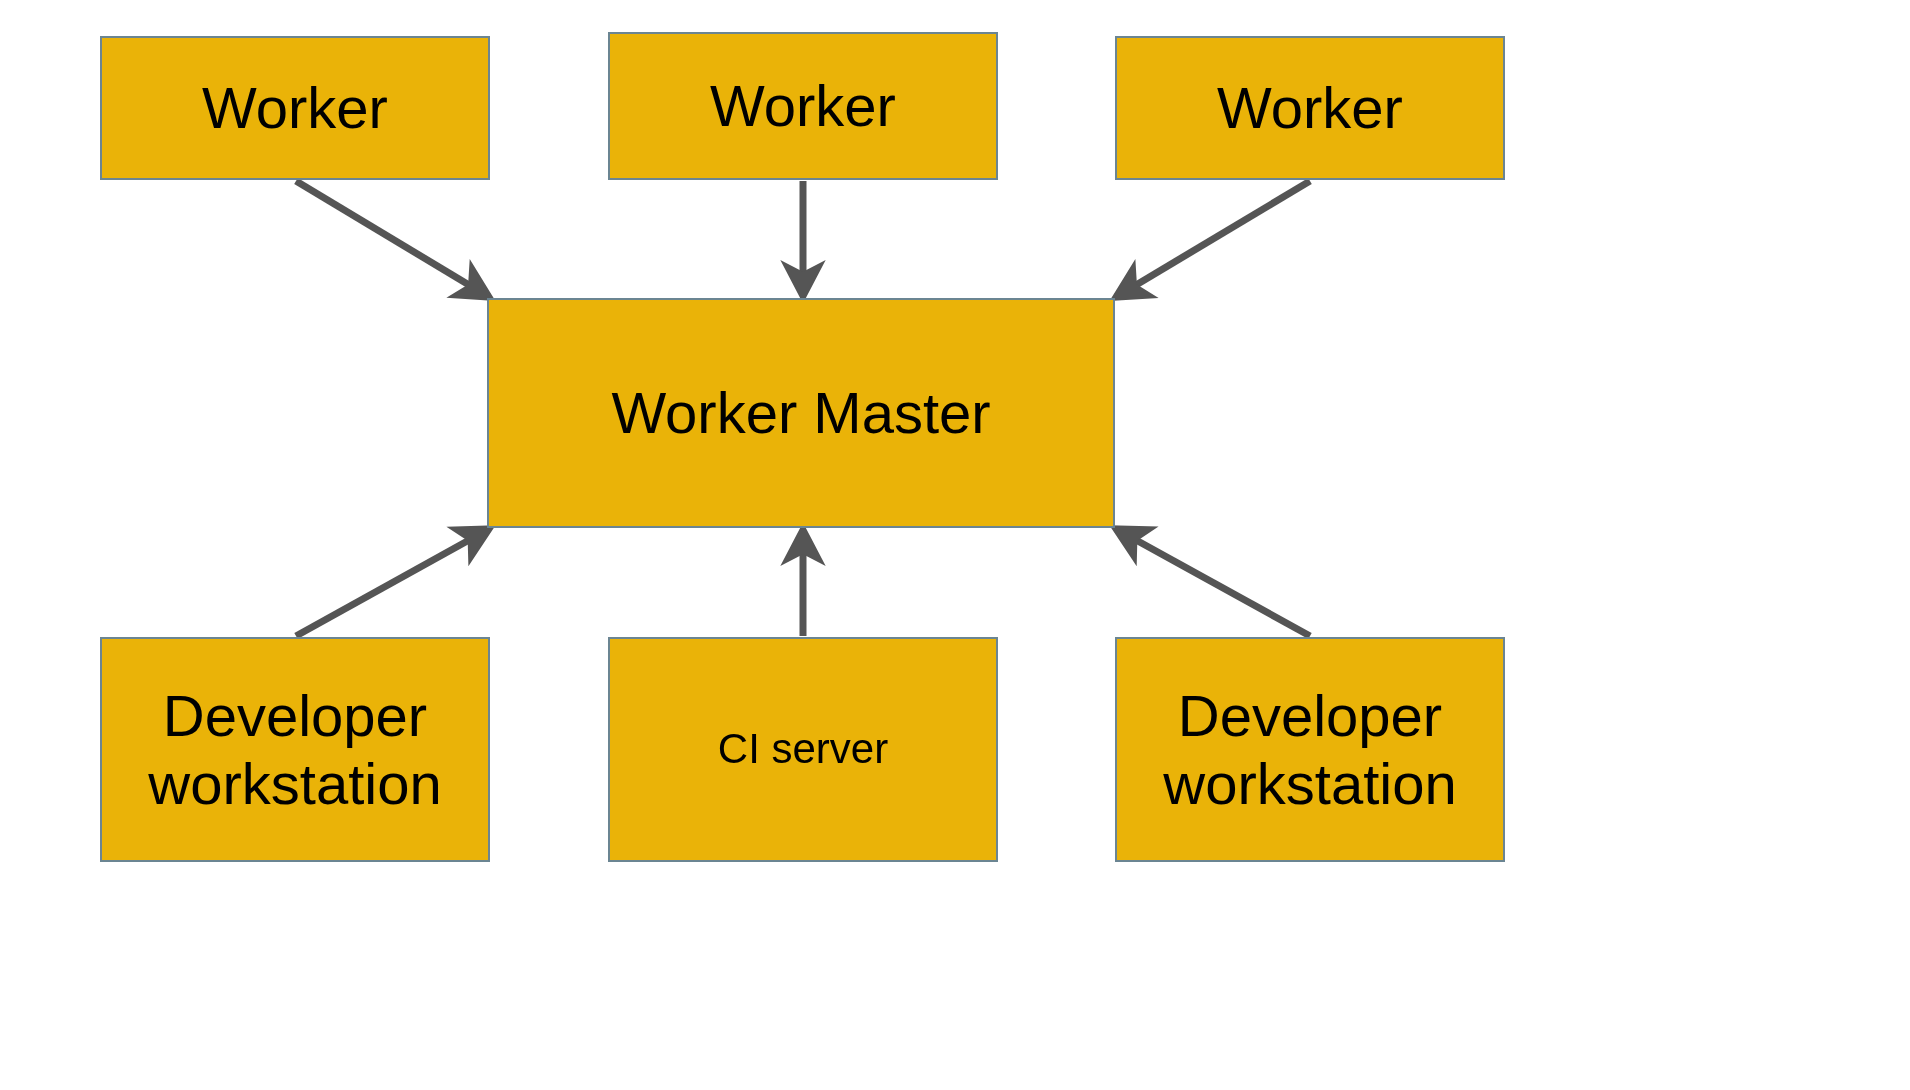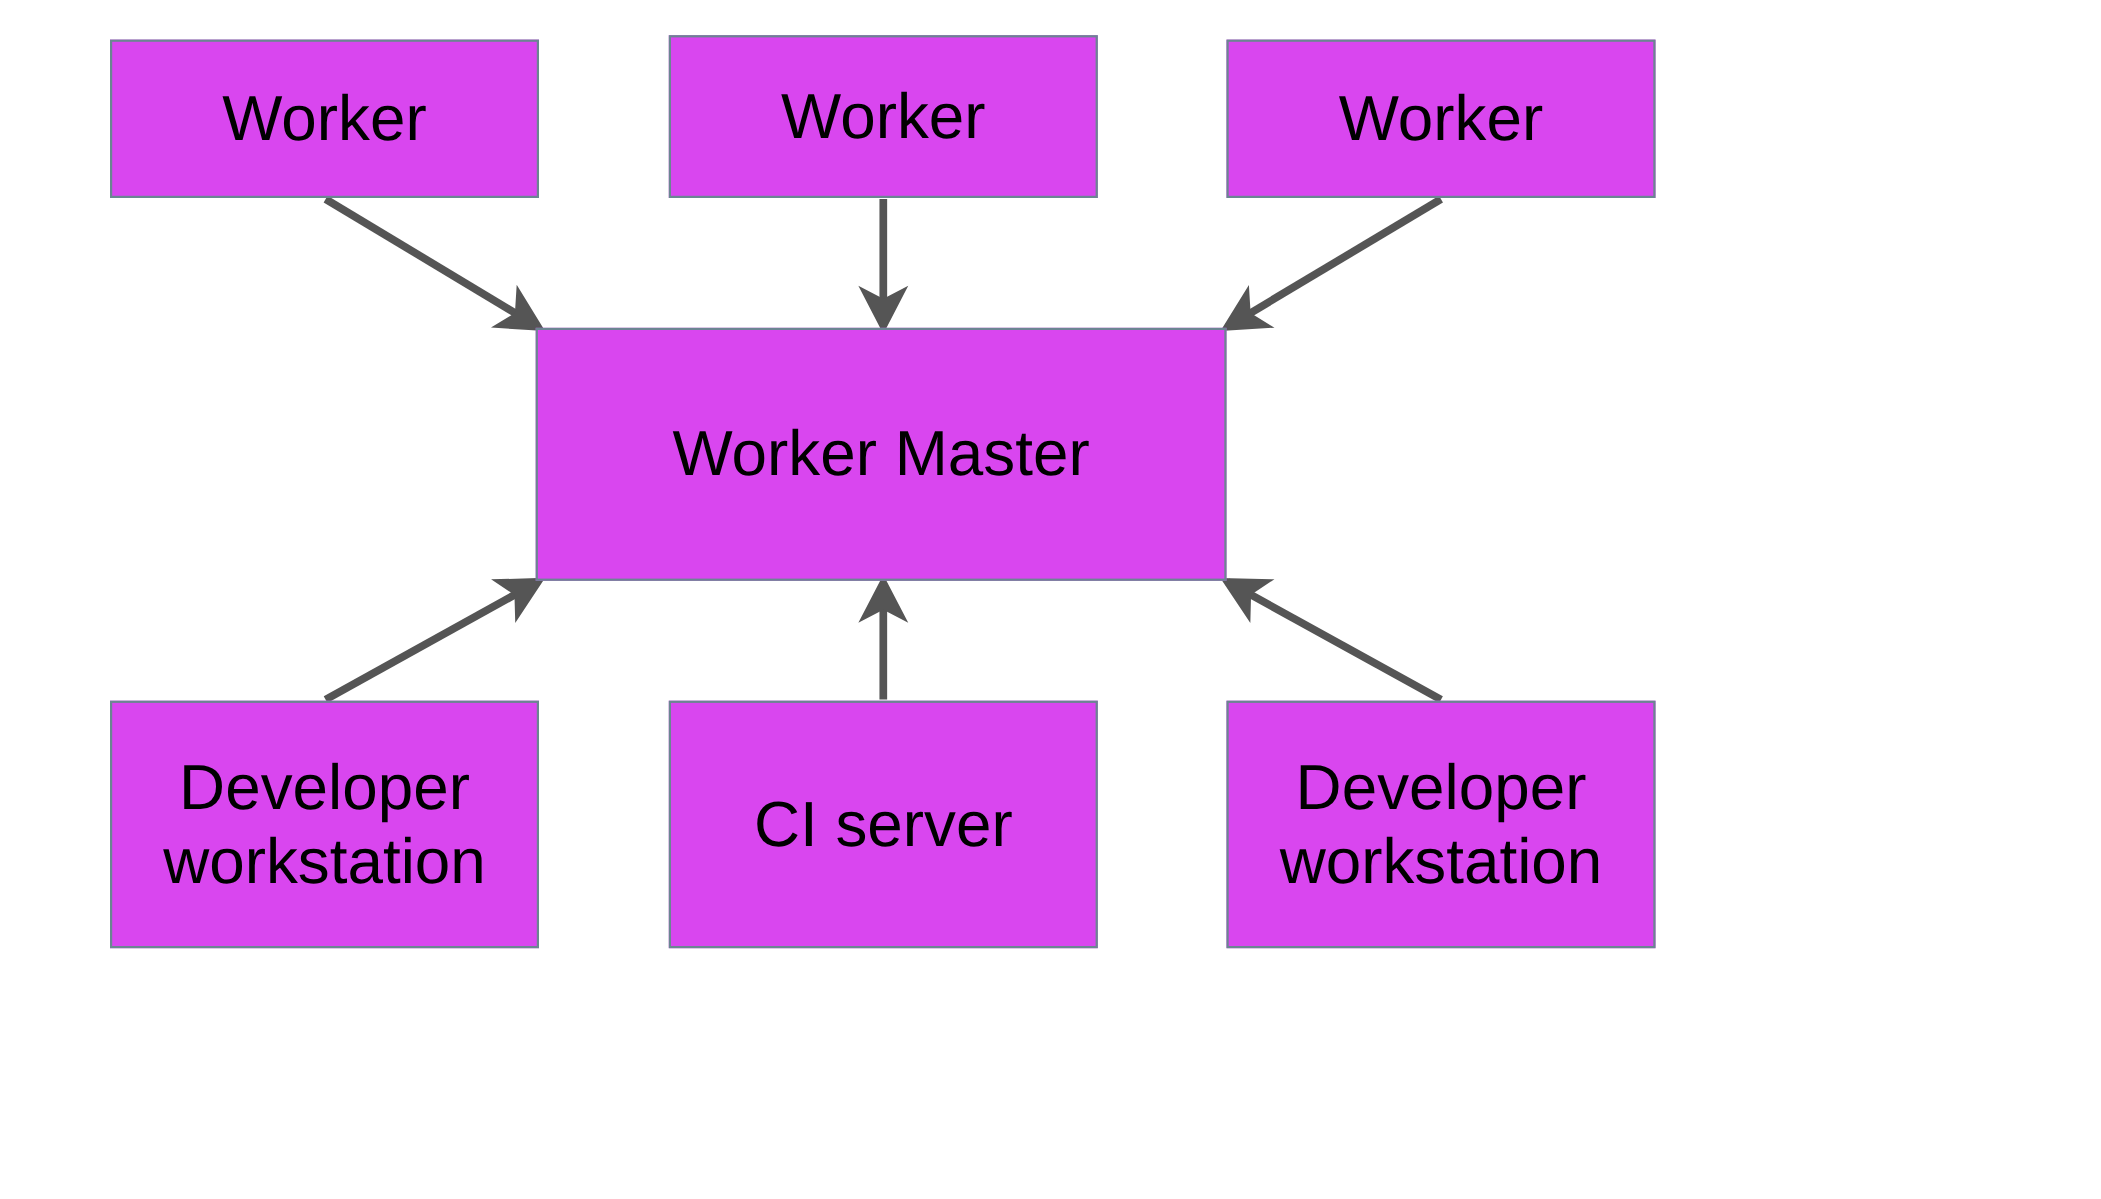--- a/index.html
+++ b/index.html
@@ -22,21 +22,21 @@
     position: absolute;
     left: 0;
     top: 0;
     width: 1910px;
     height: 1090px;
     pointer-events: none;
   }
   .node {
     position: absolute;
     box-sizing: border-box;
-    background: #d946ef;
+    background: #eab308;
     border: 2px solid #6b8592;
     display: flex;
     align-items: center;
     justify-content: center;
     text-align: center;
     color: #000000;
     font-family: "Liberation Sans", sans-serif;
     font-weight: 400;
     line-height: 1.16;
     white-space: pre-line;
@@ -45,21 +45,21 @@
     display: block;
     width: 100%;
     padding: 0 8px;
     box-sizing: border-box;
   }
   .n-worker-left   { left: 100px;  top: 36px;  width: 390px; height: 144px; font-size: 58px; }
   .n-worker-mid    { left: 608px;  top: 32px;  width: 390px; height: 148px; font-size: 58px; }
   .n-worker-right  { left: 1115px; top: 36px;  width: 390px; height: 144px; font-size: 58px; }
   .n-build-master  { left: 487px;  top: 298px; width: 628px; height: 230px; font-size: 58px; }
   .n-dev-left      { left: 100px;  top: 637px; width: 390px; height: 225px; font-size: 58px; }
-  .n-ci-server     { left: 608px;  top: 637px; width: 390px; height: 225px; font-size: 58px; }
+  .n-ci-server     { left: 608px;  top: 637px; width: 390px; height: 225px; font-size: 42px; }
   .n-dev-right     { left: 1115px; top: 637px; width: 390px; height: 225px; font-size: 58px; }
 </style>
 </head>
 <body>
 
 <div id="canvas">
 
   <svg id="edges" viewBox="0 0 1910 1090" width="1910" height="1090" xmlns="http://www.w3.org/2000/svg">
     <defs>
       <marker id="arrowhead" viewBox="0 0 12 12" refX="9.2" refY="6" markerWidth="7.2" markerHeight="7.2" orient="auto-start-reverse" markerUnits="strokeWidth">

